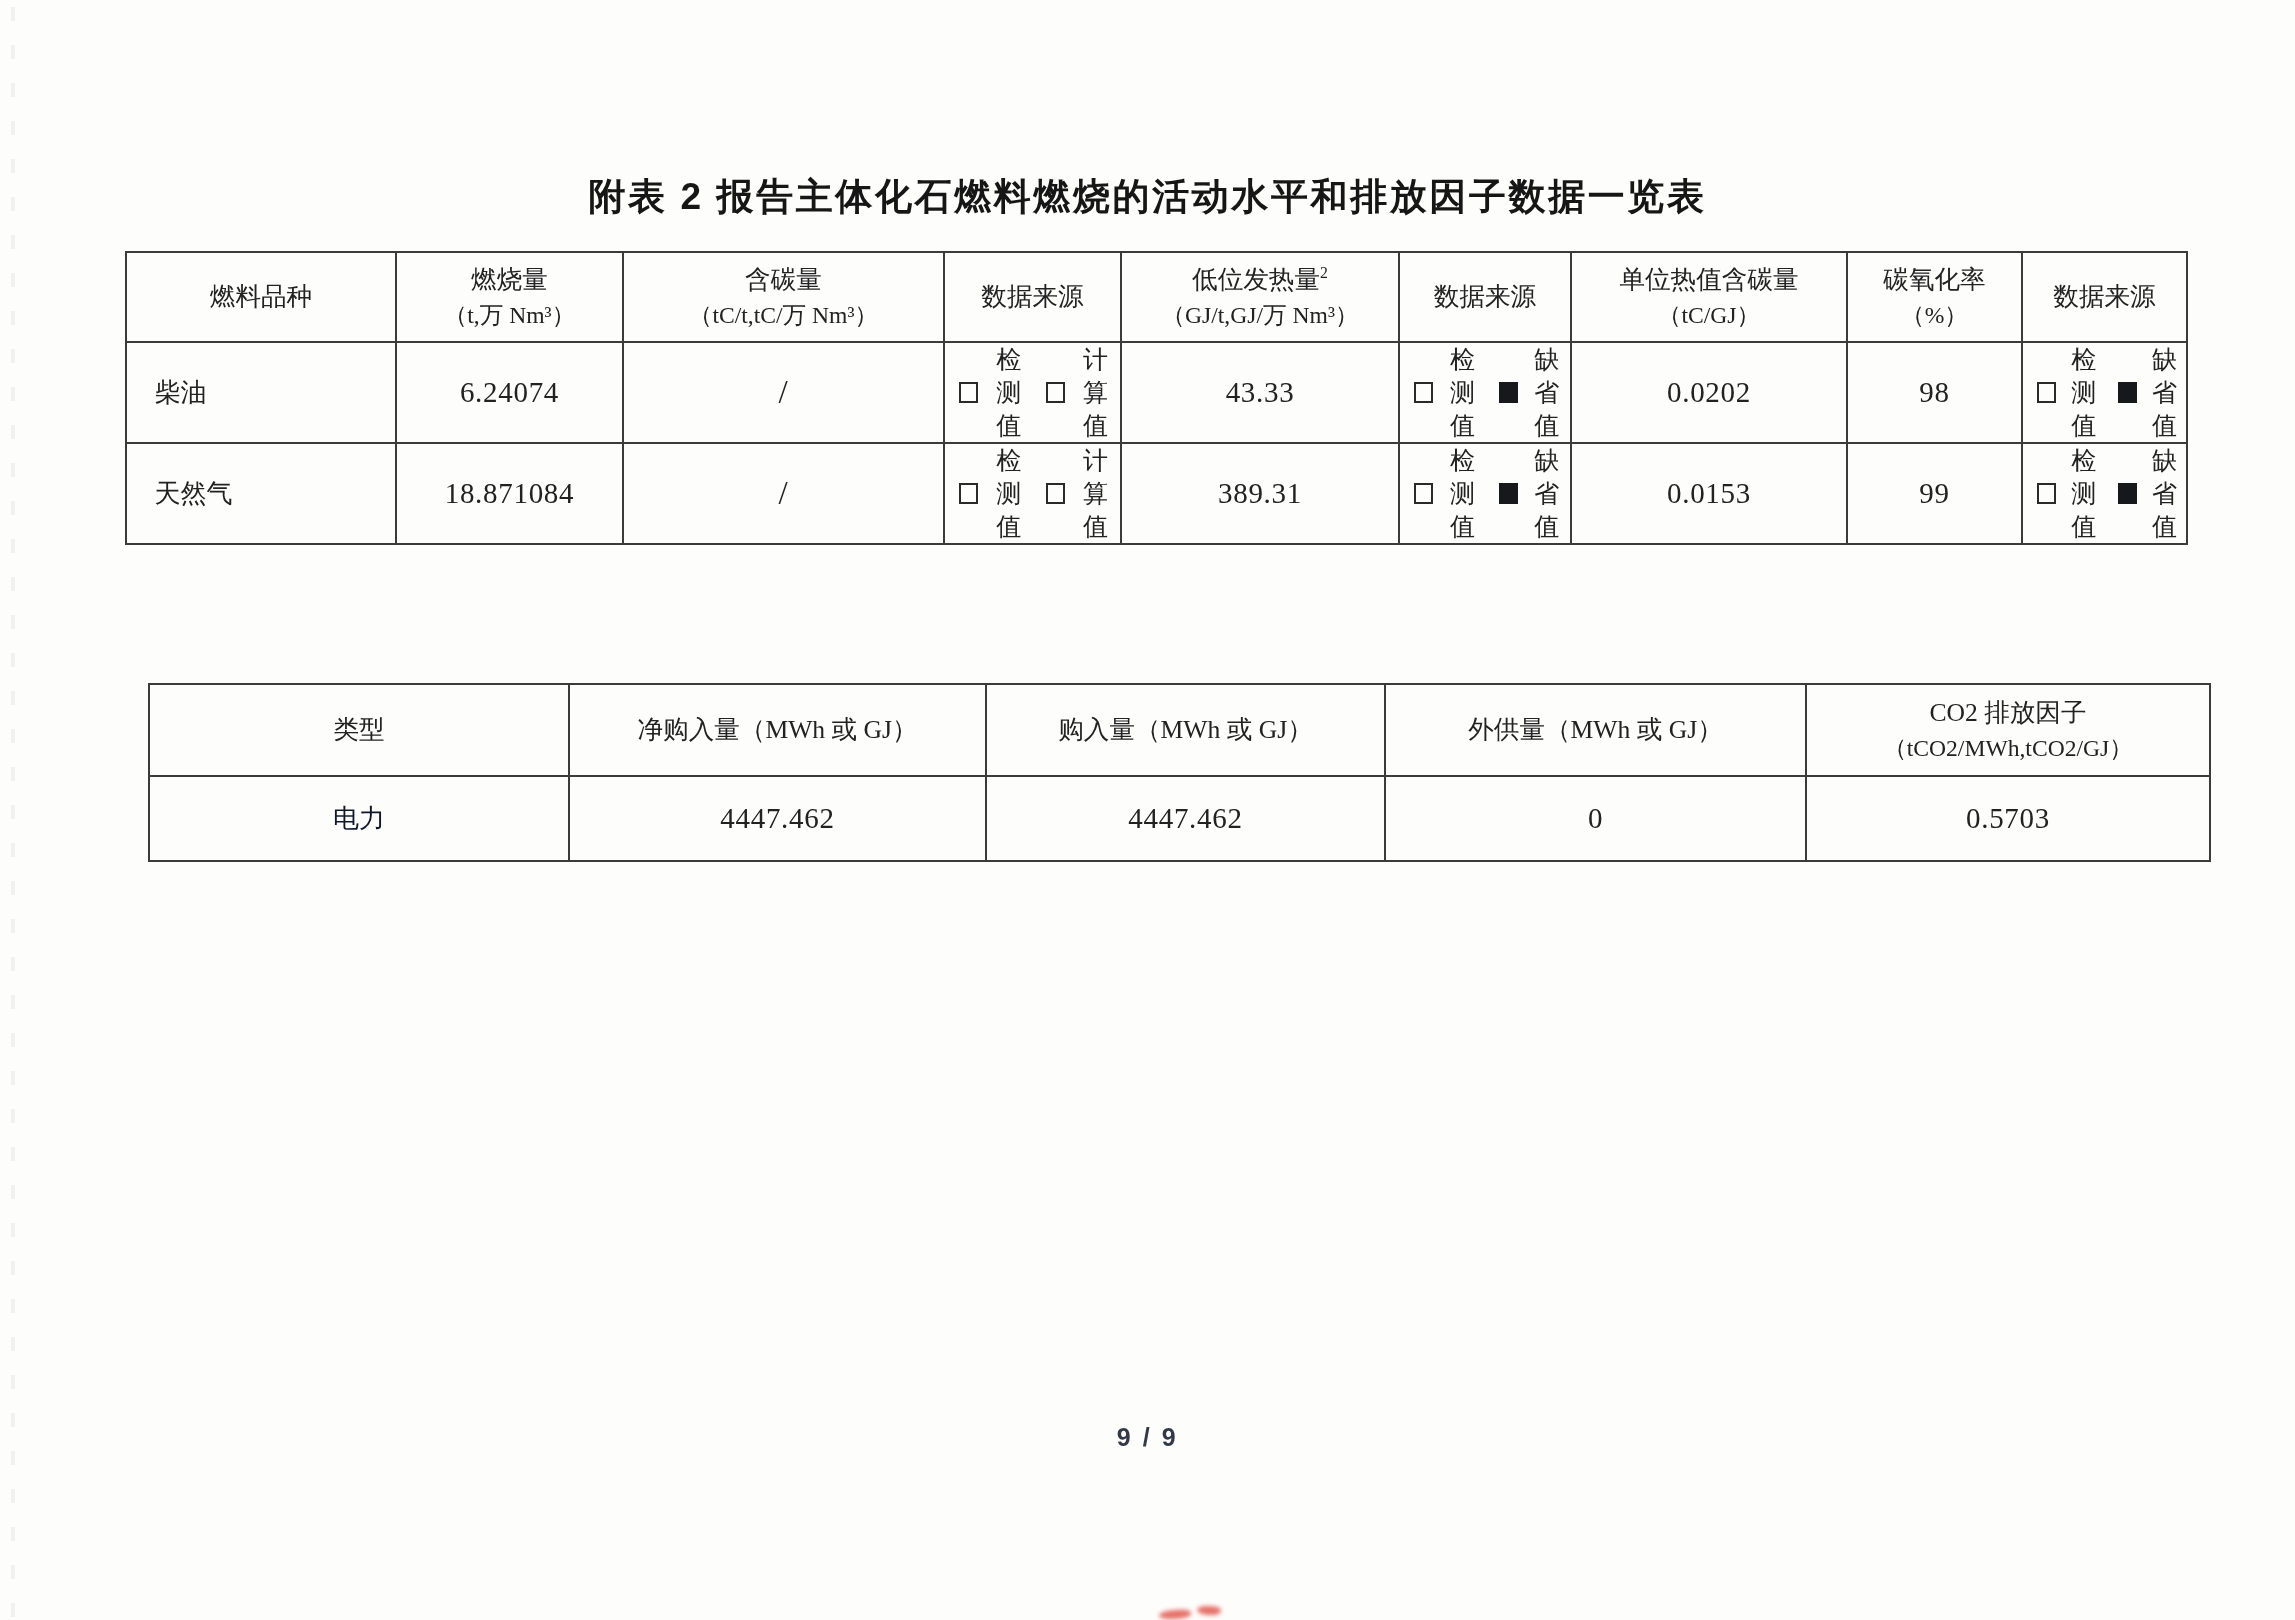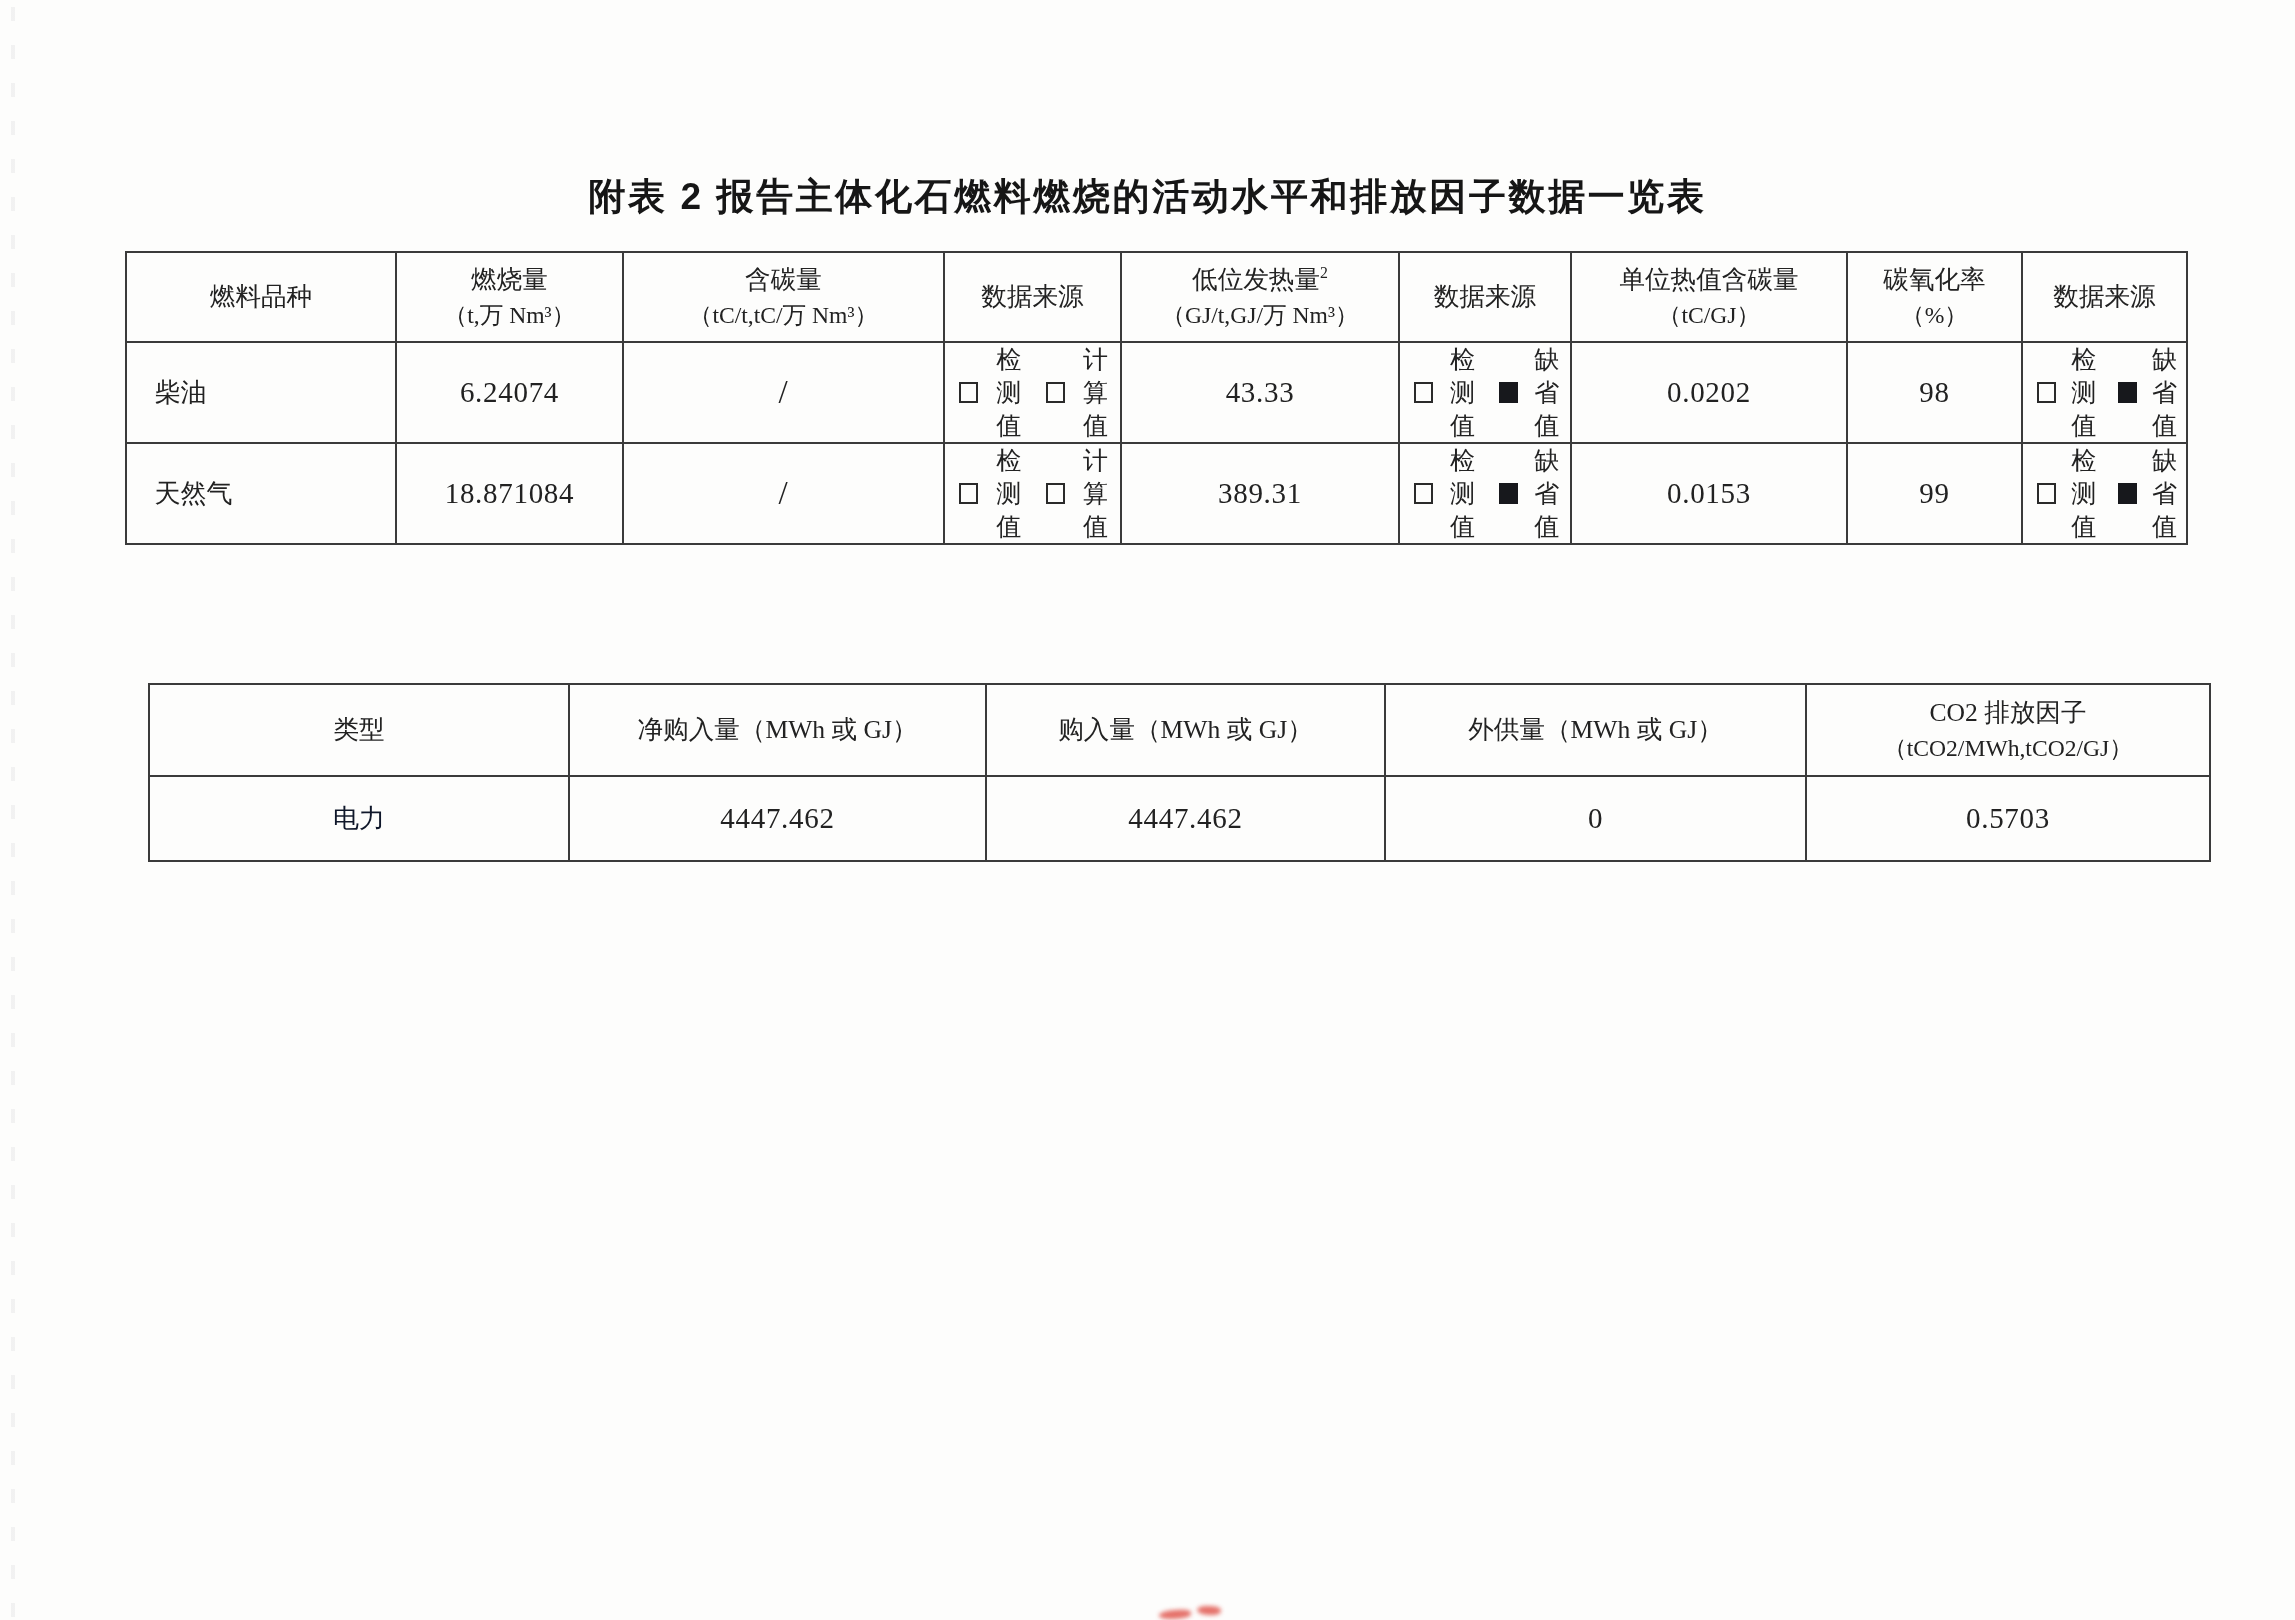--- a/index.html
+++ b/index.html
@@ -300,17 +300,18 @@
       <td>
         <div class="num">0</div>
       </td>
       <td>
         <div class="num">0.5703</div>
       </td>
     </tr>
     </tbody>
   </table>
 
+  <div class="page-num">9 / 9</div>
 
   <div id="smudge-1" class="smudge"></div>
   <div id="smudge-2" class="smudge"></div>
 </div>
 
 
 </body></html>

